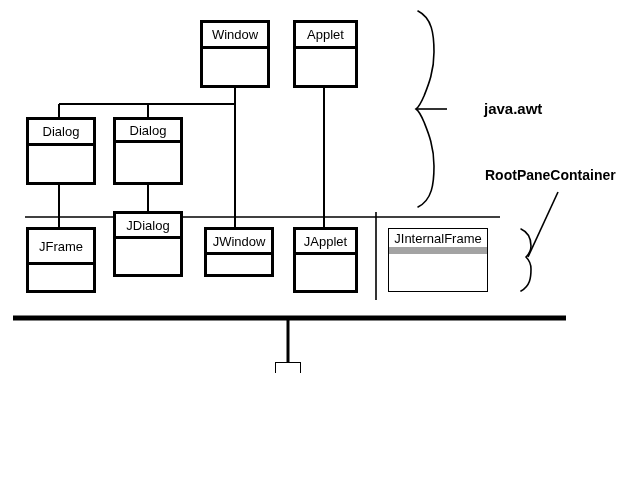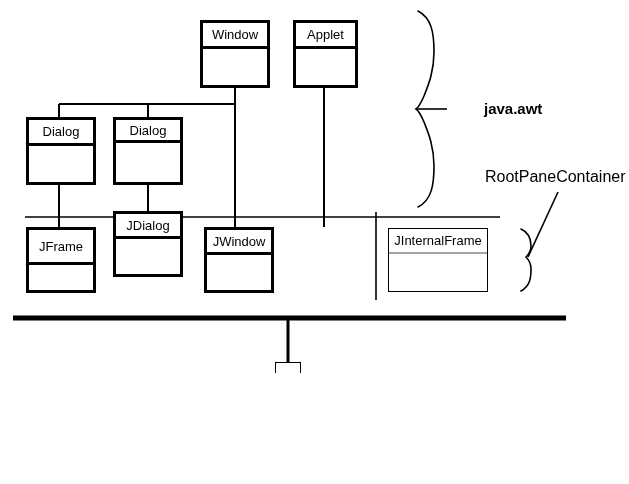--- a/index.html
+++ b/index.html
@@ -44,21 +44,21 @@
     text-align: center;
     color: #000000;
     font-size: 13px;
     line-height: 1;
     white-space: nowrap;
   }
   .class-box.thick > .cb-title {
     border-bottom: 3px solid #000000;
   }
   .class-box.thin > .cb-title {
-    border-bottom: 2px solid #a3a3a3;
+    border-bottom: 7px solid #a3a3a3;
   }
   .cb-body {
     flex: 1 1 auto;
     background: #ffffff;
   }
   
   .label {
     position: absolute;
     color: #000000;
     white-space: nowrap;
@@ -70,22 +70,22 @@
   }
   #label-java-awt {
     left: 453px;
     top: 101px;
     font-size: 15px;
     font-weight: bold;
   }
   #label-rootpanecontainer {
     left: 454px;
     top: 168px;
-    font-size: 16px;
-    font-weight: normal;
+    font-size: 14px;
+    font-weight: bold;
   }
   #label-rootpanecontainer .line2 {
     display: block;
     margin-left: 2px;
   }
   
   #jrootpane-notch {
     position: absolute;
     left: 275px;
     top: 362px;
@@ -169,25 +169,29 @@
   <div class="class-box thick" style="left:26px; top:227px; width:70px; height:66px;">
     <div class="cb-title" style="height:35px;">JFrame</div>
     <div class="cb-body"></div>
   </div>
 
   <div class="class-box thick" style="left:113px; top:211px; width:70px; height:66px;">
     <div class="cb-title" style="height:25px;">JDialog</div>
     <div class="cb-body"></div>
   </div>
 
-  <div class="class-box thick" style="left:204px; top:227px; width:70px; height:66px;">
+  <div class="class-box thick" style="left:204px; top:227px; width:70px; height:50px;">
     <div class="cb-title" style="height:25px;">JWindow</div>
     <div class="cb-body"></div>
   </div>
 
+  <div class="class-box thick" style="left:293px; top:227px; width:65px; height:66px;">
+    <div class="cb-title" style="height:25px;">JApplet</div>
+    <div class="cb-body"></div>
+  </div>
 
   <div class="class-box thin" style="left:388px; top:228px; width:100px; height:64px;">
     <div class="cb-title" style="height:25px;">JInternalFrame</div>
     <div class="cb-body"></div>
   </div>
 
   <div id="jrootpane-notch"></div>
 
 
   <div class="label bold" id="label-java-awt">java.awt</div>

